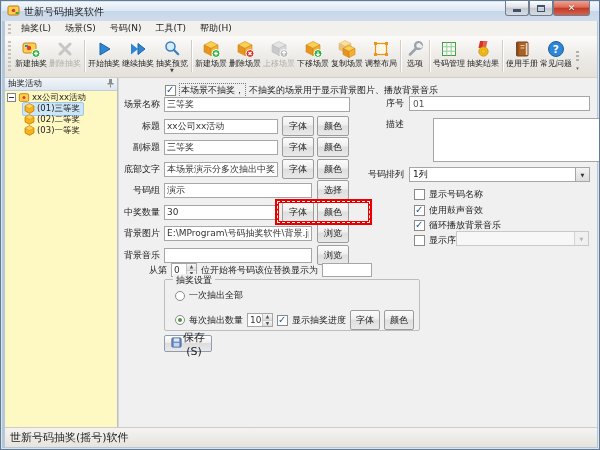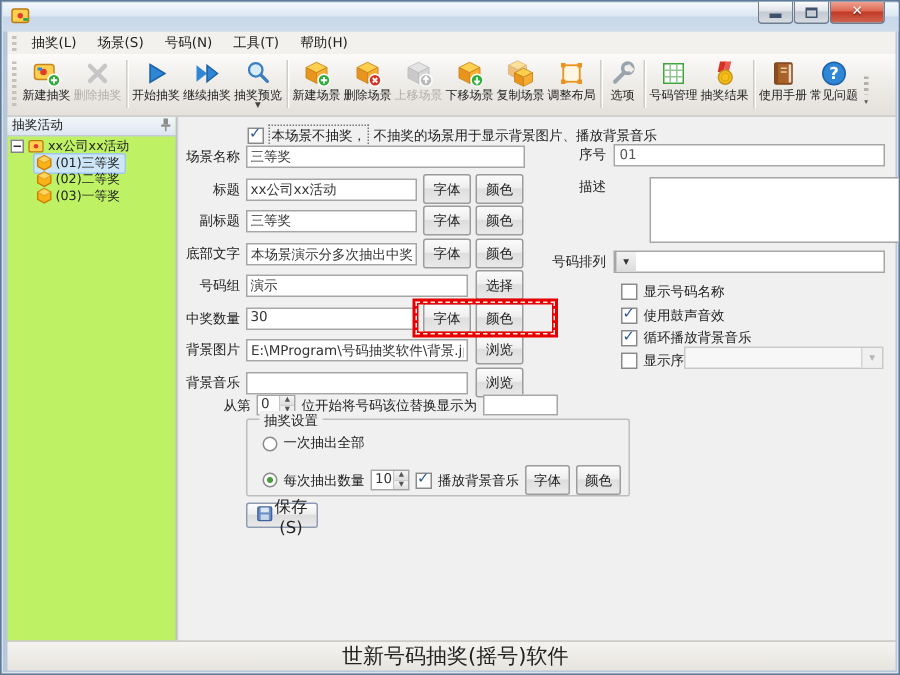--- a/index.html
+++ b/index.html
@@ -29,21 +29,21 @@
   .tb-item.narrow{min-width:24px;}
   .tb-ico{height:21px;display:flex;align-items:center;justify-content:center;}
   .tb-label{font-size:8px;line-height:9px;color:#222;white-space:nowrap;}
   .tb-item.disabled .tb-label{color:#b0aeaa;}
   .tb-drop{font-size:5px;line-height:5px;color:#444;}
   .tb-sep{width:1px;height:32px;margin:4px 2px 0 2px;background:#cfccc5;box-shadow:1px 0 0 #fff;}
   .tb-overflow{margin-left:1px;margin-top:5px;width:7px;height:30px;display:flex;flex-direction:column;align-items:center;justify-content:flex-end;font-size:5px;color:#555;}
   .tb-overflow i{width:3px;height:12px;background:repeating-linear-gradient(180deg,#b5b1aa 0 2px,transparent 2px 4px);margin-bottom:2px;}
 
   
-  .sidebar{left:4px;top:77px;width:113px;height:349px;background:#bef264;border-right:1px solid #b9bfc8;}
+  .sidebar{left:4px;top:77px;width:113px;height:349px;background:#fef9c3;border-right:1px solid #b9bfc8;}
   .side-header{position:absolute;left:0;top:0;width:112px;height:13px;background:linear-gradient(#f2f6fa,#dde6f0);border-bottom:1px solid #c3ccd8;display:flex;align-items:center;font-size:8.5px;color:#222;padding:0 2px 0 3px;}
   .side-header .sp{flex:1;}
   .tree{position:absolute;left:0;top:14px;width:112px;font-size:8.5px;color:#222;}
   .trow{height:11px;display:flex;align-items:center;white-space:nowrap;}
   .expander{width:9px;height:9px;border:1px solid #848484;background:#fff;position:relative;margin:0 2px 0 2px;flex:none;}
   .expander::after{content:"";position:absolute;left:1px;top:3px;width:5px;height:1px;background:#333;}
   .titem{margin-left:17px;display:flex;align-items:center;padding:0 3px 0 1px;border-radius:2px;border:1px solid transparent;}
   .titem.selected{background:#cde6f7;border-color:#9fc7ea;}
   .hex{margin-right:2px;flex:none;display:flex;}
 
@@ -83,35 +83,36 @@
   .rtext{width:181px;height:44px;border:1px solid #a6a6a6;background:#fff;resize:none;font-size:9px;}
   .combo{width:181px;height:15px;border:1px solid #a6a6a6;background:#fff;display:flex;align-items:center;}
   .combo-text{flex:1;padding:0 3px;font-size:9px;color:#222;}
   .combo-btn{width:14px;height:13px;background:linear-gradient(#f3f3f3,#dcdcdc);border-left:1px solid #a6a6a6;display:flex;align-items:center;justify-content:center;font-size:5px;color:#333;}
   .combo.disabled{border-color:#c9c9c9;background:#f7f7f7;}
   .combo.disabled .combo-btn{background:#f0f0f0;color:#b5b5b5;border-left-color:#d5d5d5;}
   .chkrow{position:absolute;left:295px;display:flex;align-items:center;gap:4px;}
   .seqcombo{position:absolute;left:337px;top:153px;width:133px;height:15px;}
 
   
-  .statusbar{left:4px;top:426px;width:592px;height:20px;background:linear-gradient(#f5f3f0,#e7e4df);border-top:1px solid #cfccc6;font-size:14px;color:#222;display:flex;align-items:center;padding-left:5px;justify-content:center;}
+  .statusbar{left:4px;top:426px;width:592px;height:20px;background:linear-gradient(#f5f3f0,#e7e4df);border-top:1px solid #cfccc6;font-size:11px;color:#222;display:flex;align-items:center;padding-left:5px;}
 </style>
 </head>
 <body>
 
 <div id="window">
 
   <div class="abs titlebar">
     <span class="app-ico">
       <svg width="13" height="13" viewBox="0 0 13 13">
           <rect x="1" y="2" width="11" height="9" rx="1.5" fill="#ffd04f" stroke="#b87a10"></rect>
           <circle cx="6.5" cy="6.5" r="1.8" fill="#e23b2e"></circle>
           <rect x="8.5" y="8" width="3" height="2" fill="#3aa53a"></rect>
         </svg>
     </span>
+    <span class="title-text">世新号码抽奖软件</span>
   </div>
   <div class="abs cap cap-min">
       <span class="g-min"></span>
     </div>
   <div class="abs cap cap-max">
       <span class="g-max"></span>
     </div>
   <div class="abs cap cap-close">
       <span class="g-close">✕</span>
     </div>
@@ -448,21 +449,21 @@
         <span class="radio sel"></span>
         <span>每次抽出数量</span>
         <span class="spin">
           <span class="sval">10</span>
           <span class="sbtns">
               <span>▲</span>
               <span>▼</span>
             </span>
         </span>
         <span class="chk checked"></span>
-        <span>播放背景音乐</span>
+        <span>显示抽奖进度</span>
         <button class="sbtn small">字体</button>
         <button class="sbtn small">颜色</button>
       </div>
     </div>
 
     <button class="savebtn">
       <span><svg width="11" height="11" viewBox="0 0 12 12">
             <rect x="1" y="1" width="10" height="10" rx="1" fill="#6a8ec8" stroke="#41629a"></rect>
             <rect x="3" y="1.5" width="6" height="3.5" fill="#dfe8f5"></rect>
             <rect x="3" y="6.5" width="6" height="4" fill="#c8d6ea"></rect>
@@ -474,20 +475,21 @@
       <span class="rlabel">序号</span>
       <input class="rinput" value="01" style="">
     </div>
     <div class="rrow topalign" style="top:40px;gap:24px;">
       <span class="rlabel">描述</span>
       <textarea class="rtext" style=""></textarea>
     </div>
     <div class="rrow" style="top:89px;">
       <span class="rlabel">号码排列</span>
       <span class="combo">
+        <span class="combo-text">1列</span>
         <span class="combo-btn">▼</span>
       </span>
     </div>
     <div class="chkrow" style="top:110px;">
       <span class="chk"></span>
       <span>显示号码名称</span>
     </div>
     <div class="chkrow" style="top:126px;">
       <span class="chk checked"></span>
       <span>使用鼓声音效</span>

